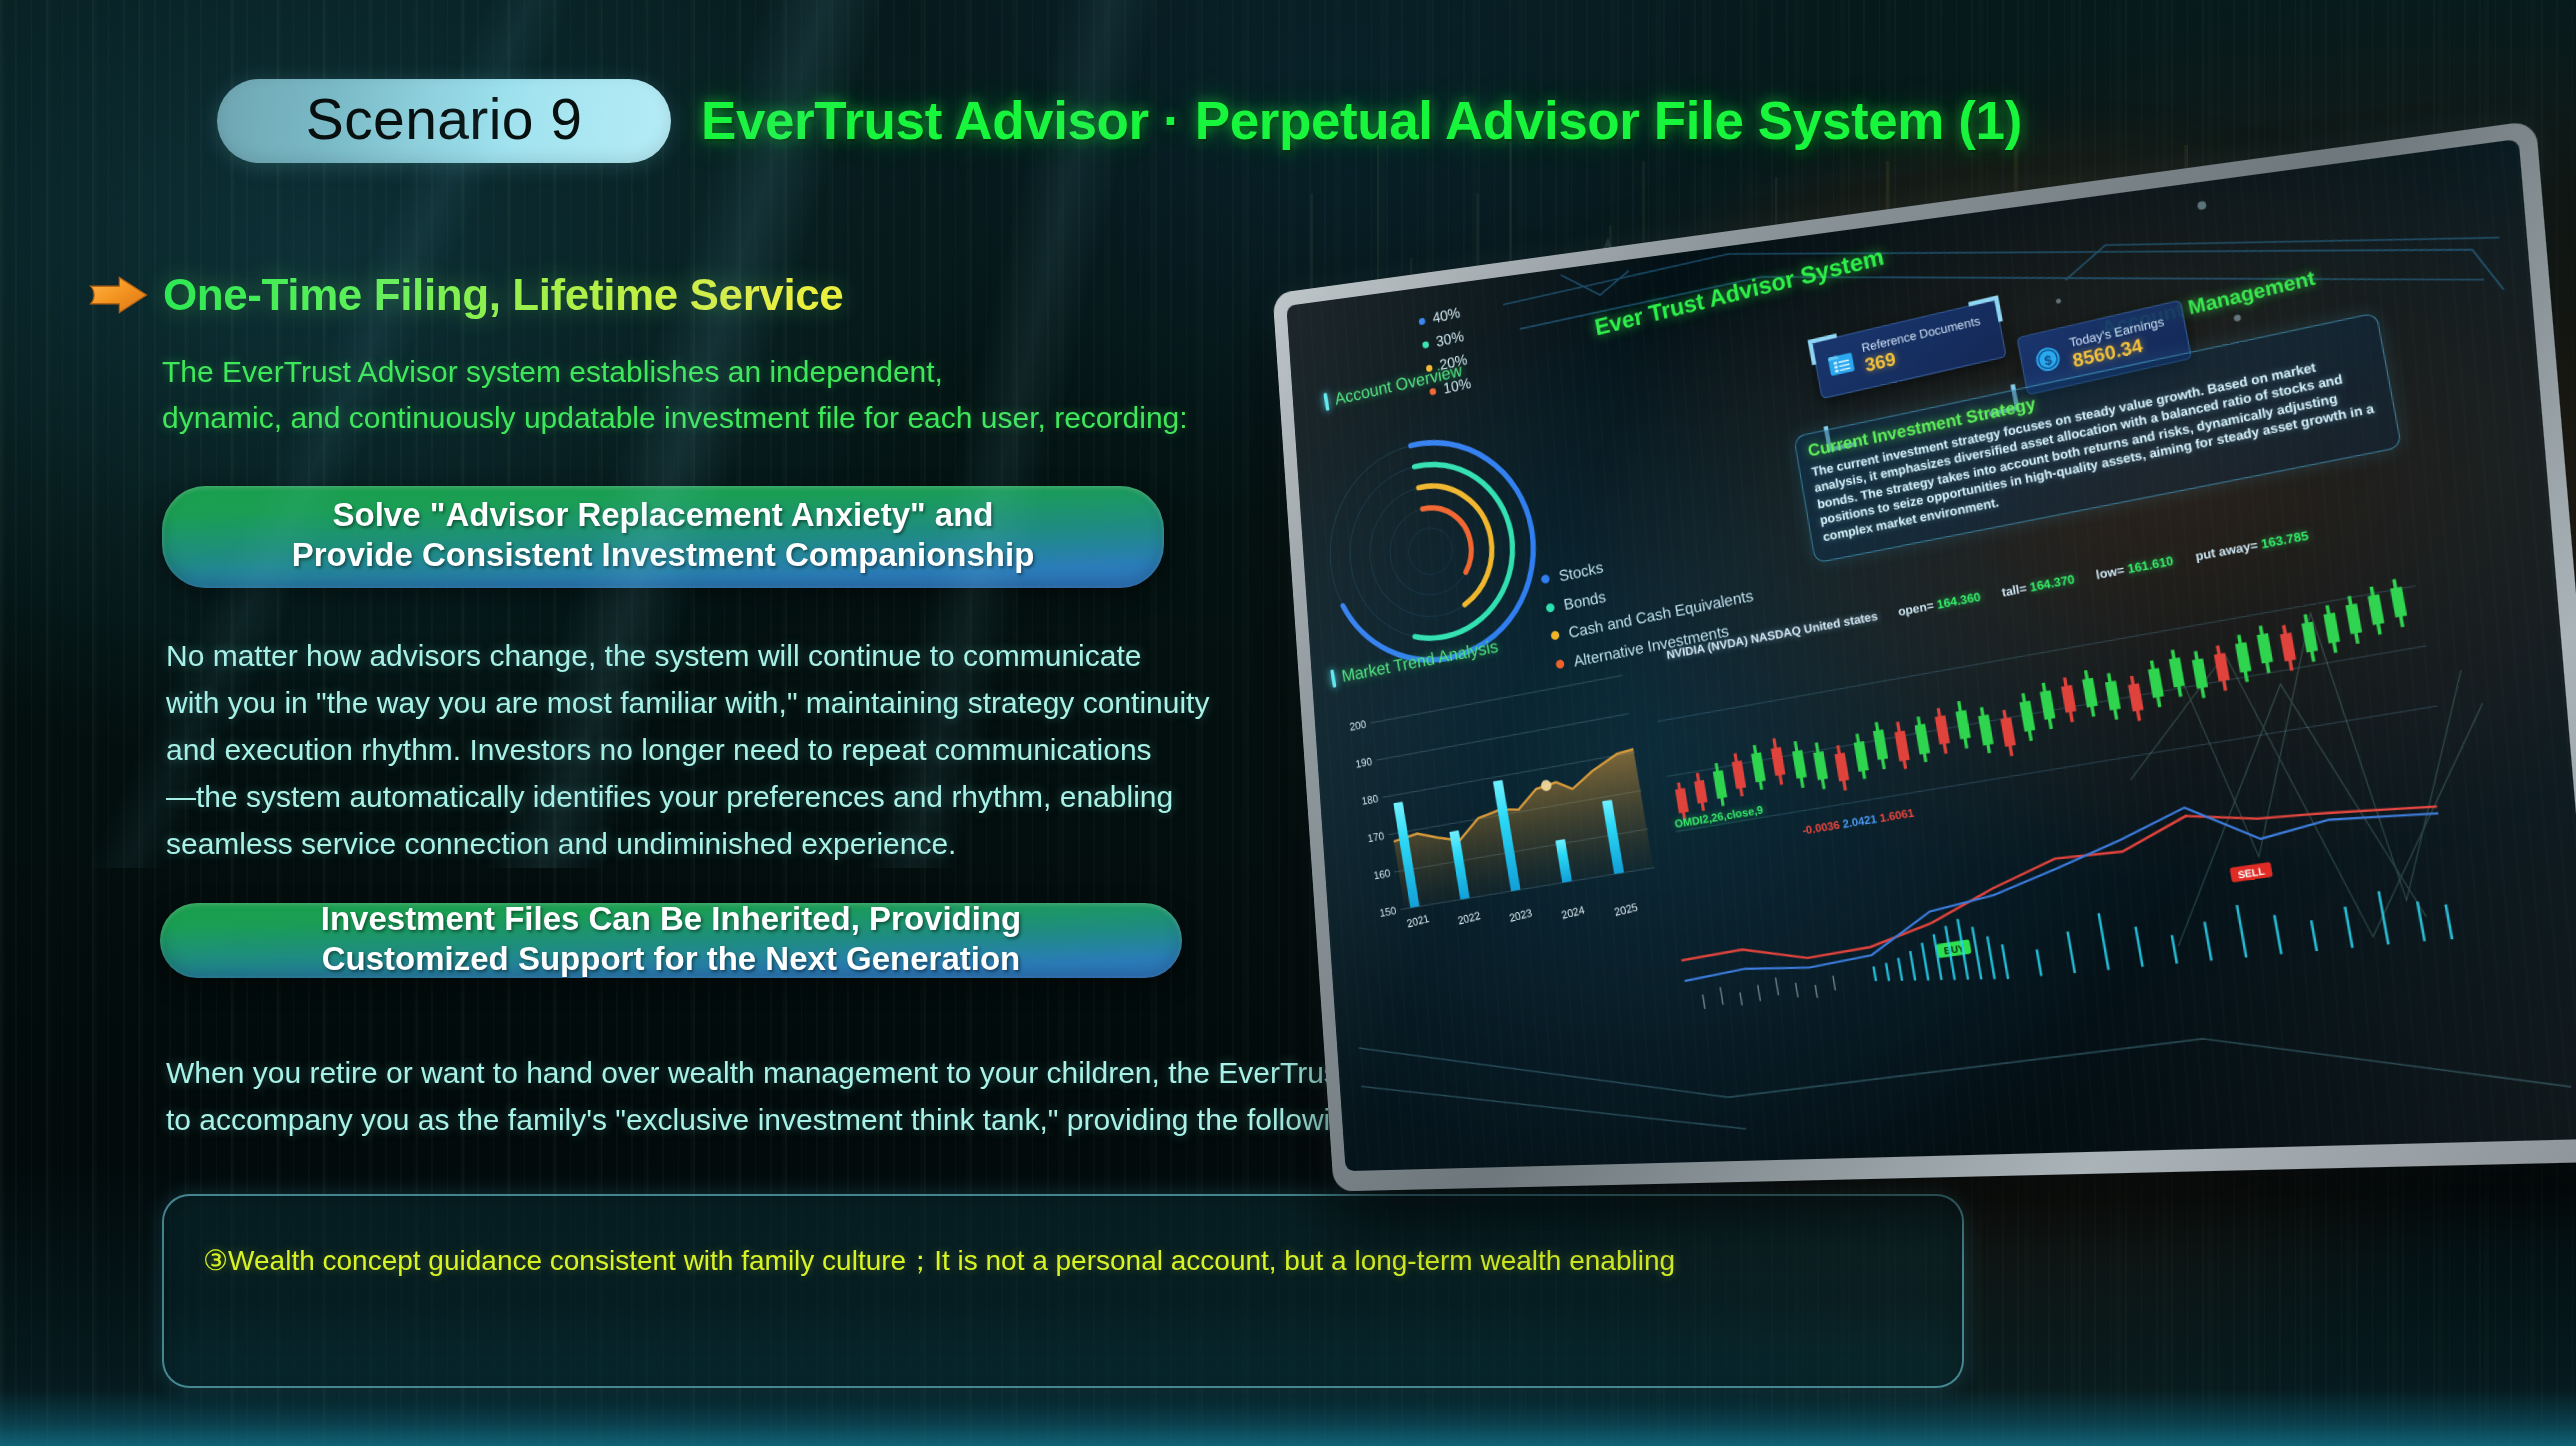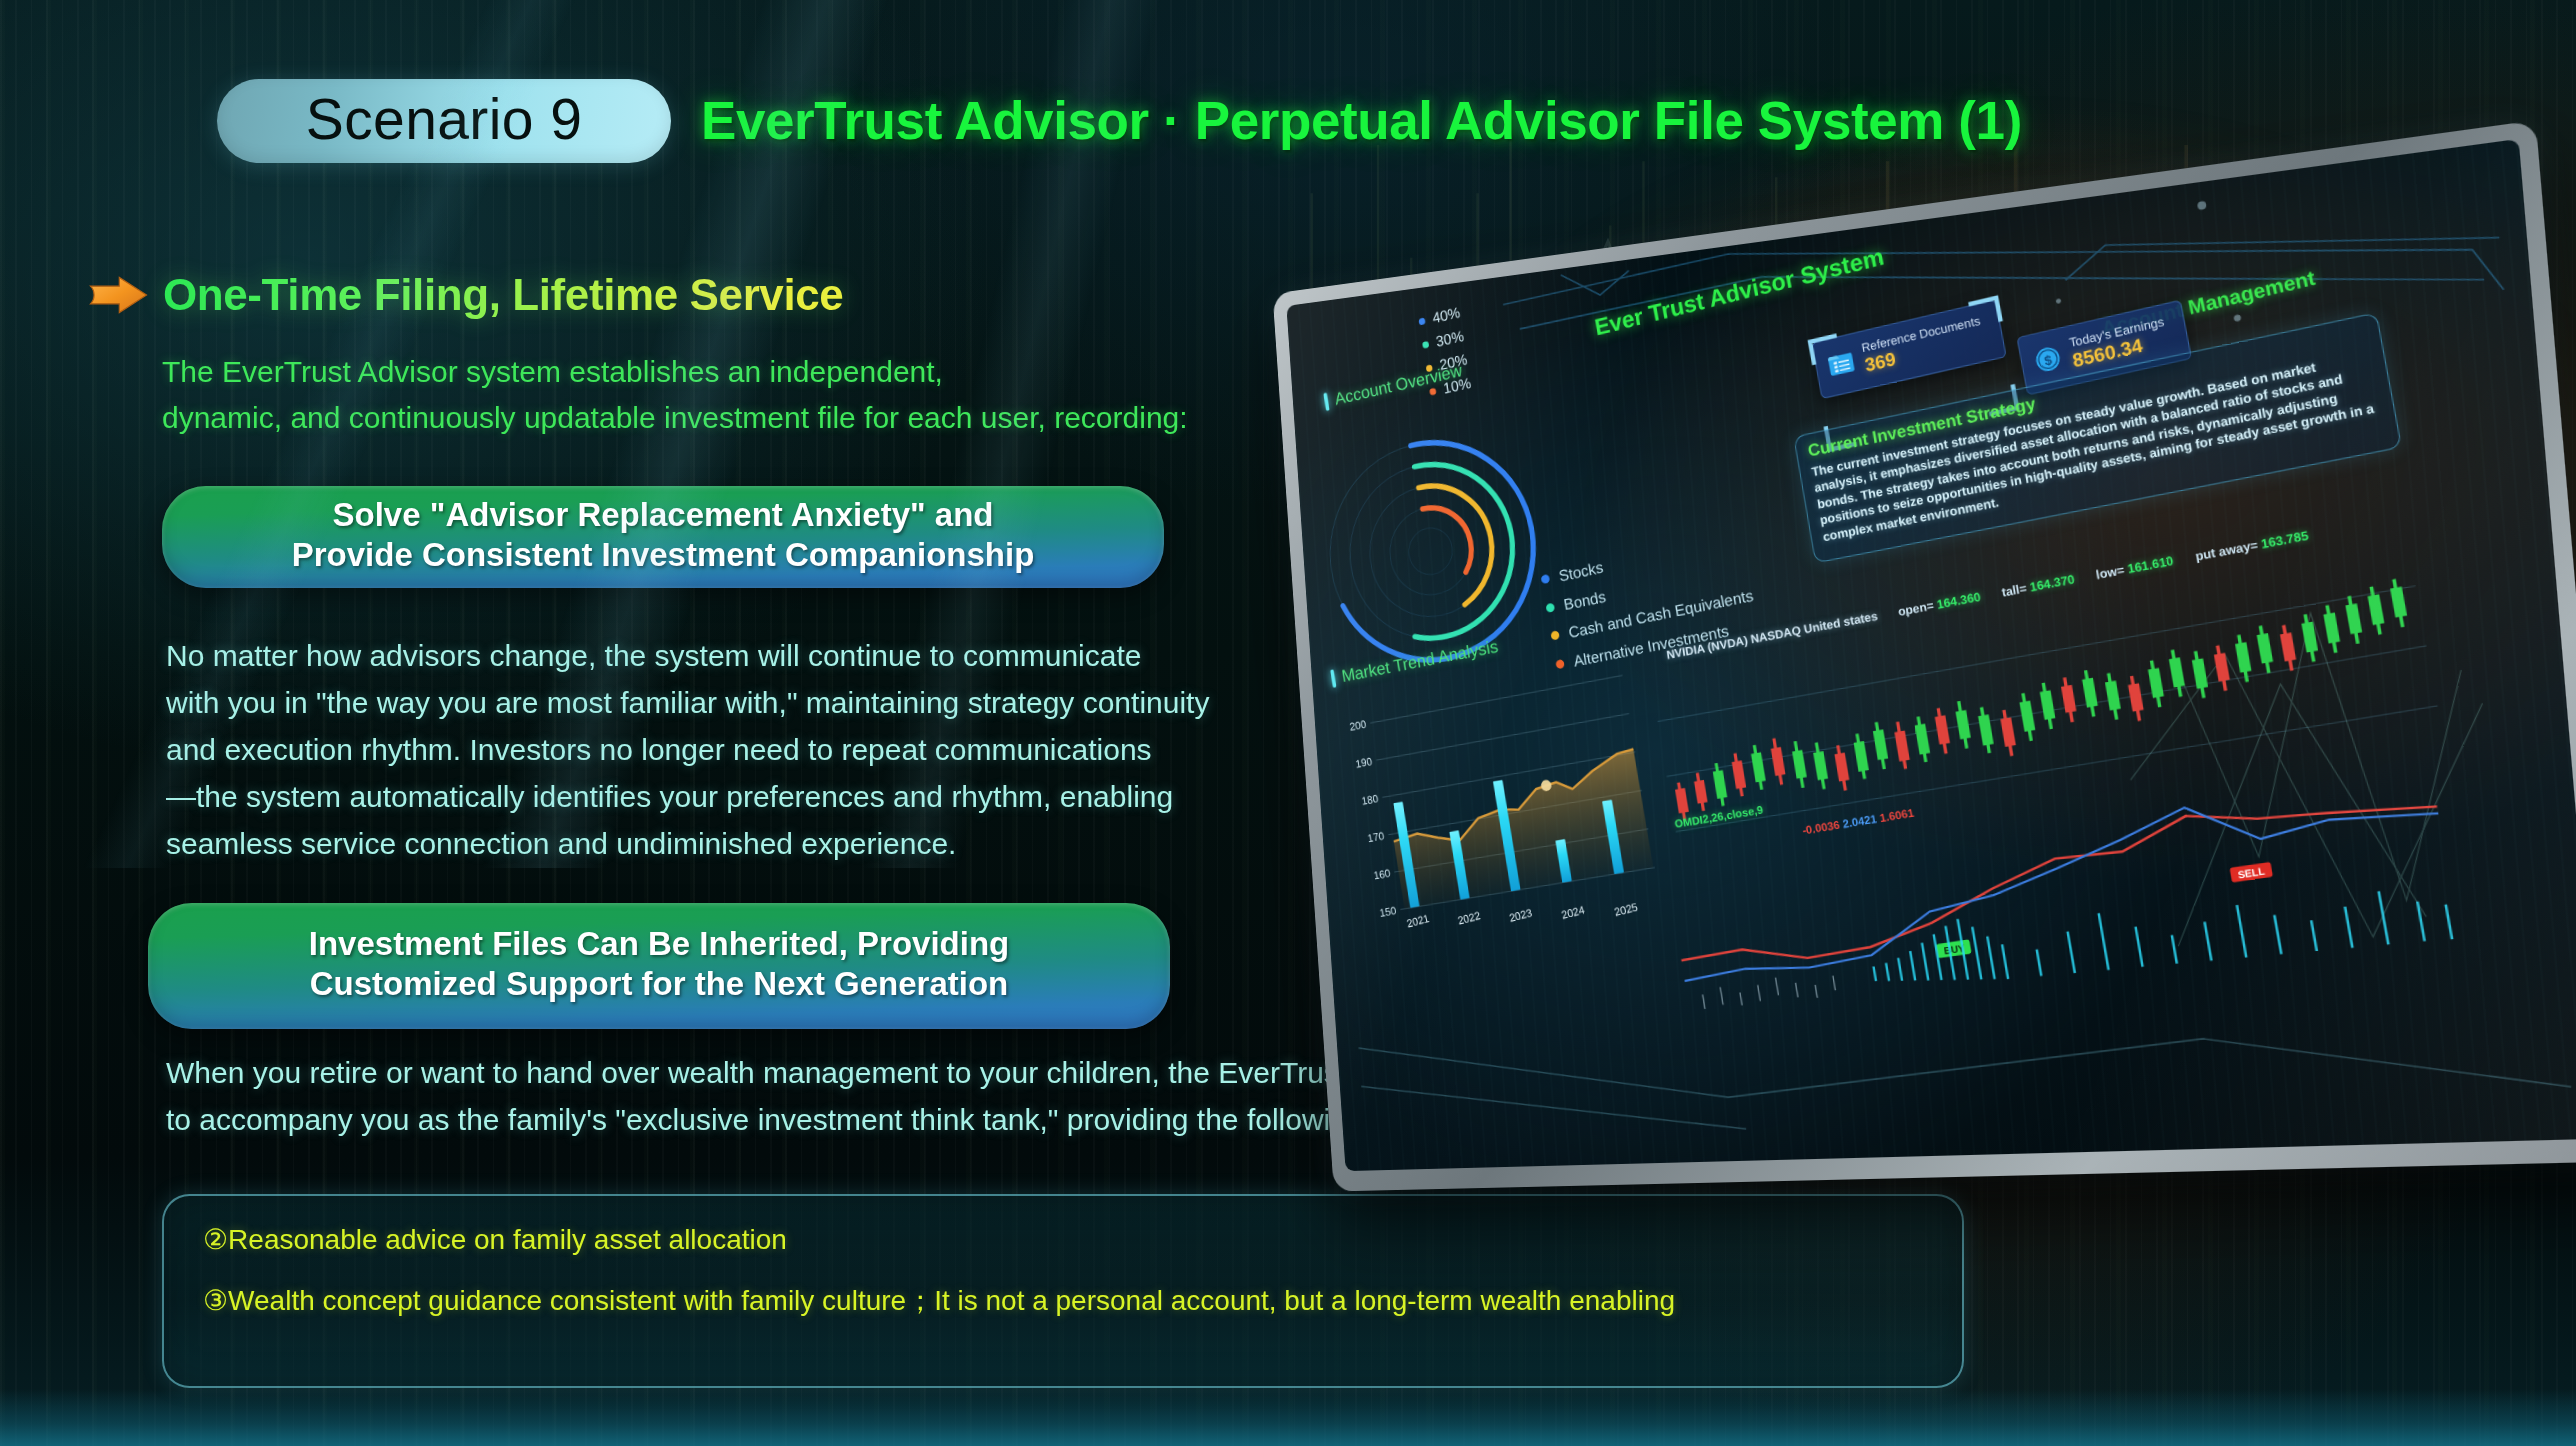--- a/index.html
+++ b/index.html
@@ -111,21 +111,21 @@
     box-shadow: 0 8px 24px rgba(0,0,0,0.45), inset 0 1.6px 4.8px rgba(255,255,255,0.22), inset 0 -6.5px 14.5px rgba(0,0,0,0.18);
     display:flex; flex-direction:column; align-items:center; justify-content:center;
     padding: 8px 32px 11.3px;
   }
   .pill span {
     font-size:33px; font-weight:bold; color:#ffffff; line-height:1.22;
     text-align:center; white-space:nowrap;
     text-shadow: 1.6px 1.6px 3.2px rgba(0,0,0,0.45);
   }
   #pill-1 { left:162px; top:486px; width:1002px; height:102px; }
-  #pill-2 { left:148px; top:903px; width:1022px; height:126px; }
+  #pill-2 { left:160px; top:903px; width:1022px; height:75px; }
 
   .body-copy {
     position:absolute; left:166px;
     font-size:30px; line-height:1.57;
     color:#a8f2e8;
     text-shadow: 0 0 10.5px rgba(120,240,225,0.35);
   }
   .body-copy div { white-space:nowrap; }
   #copy-1 { top:632px; width:1131px; }
   #copy-2 { top:1049px; width:1147px; }
@@ -415,21 +415,20 @@
       <span>Investment Files Can Be Inherited, Providing</span>
       <span>Customized Support for the Next Generation</span>
     </div>
     <div class="body-copy" id="copy-2">
       <div>When you retire or want to hand over wealth management to your children, the EverTrust system will continue</div>
       <div>to accompany you as the family's "exclusive investment think tank," providing the following for your next generation:</div>
     </div>
 
     <div id="note-box">
       <div class="note-row" id="note-row-1">
-        <div id="note-col-2">②Reasonable advice on family asset allocation</div>
       </div>
       <div class="note-row" id="note-row-2">③Wealth concept guidance consistent with family culture；It is not a personal account, but a long-term wealth enabling</div>
     </div>
   </div>
 
   <div id="tablet">
     <div id="tablet-frame">
       <div id="screen">
         <div class="scr-tex"></div>
 

